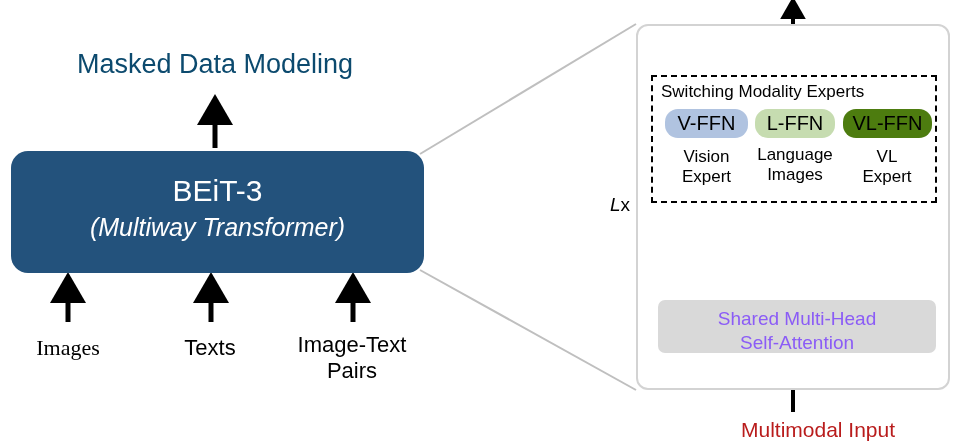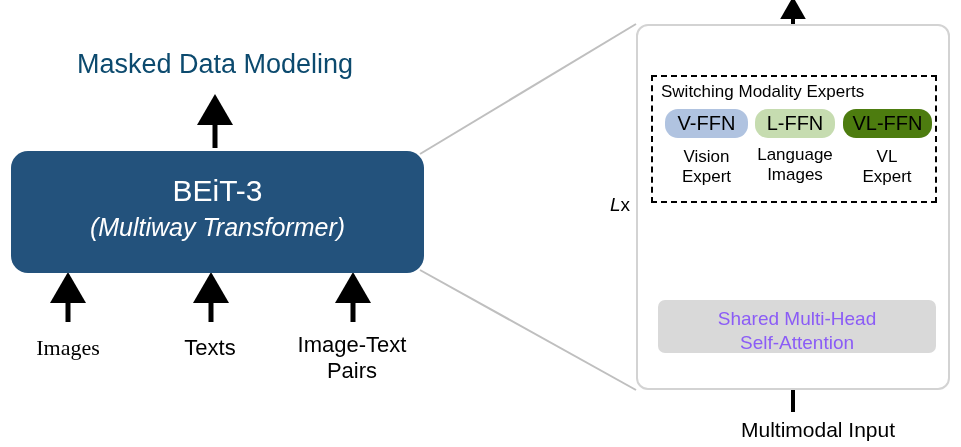--- a/index.html
+++ b/index.html
@@ -153,21 +153,21 @@
     color: #000;
   }
   #lx-label .ital { font-style: italic; }
 
   #mm-input {
     left: 693px;
     top: 418px;
     width: 250px;
     text-align: center;
     font-size: 21px;
-    color: #000000;
+    color: #b91c1c;
   }
 </style>
 </head>
 <body>
 
 <div id="stage">
 
   <svg id="svgroot" viewBox="0 0 961 447">
     <defs>
       <marker id="ah" markerWidth="9" markerHeight="9" refX="4.2" refY="3.6" orient="auto" markerUnits="strokeWidth">

